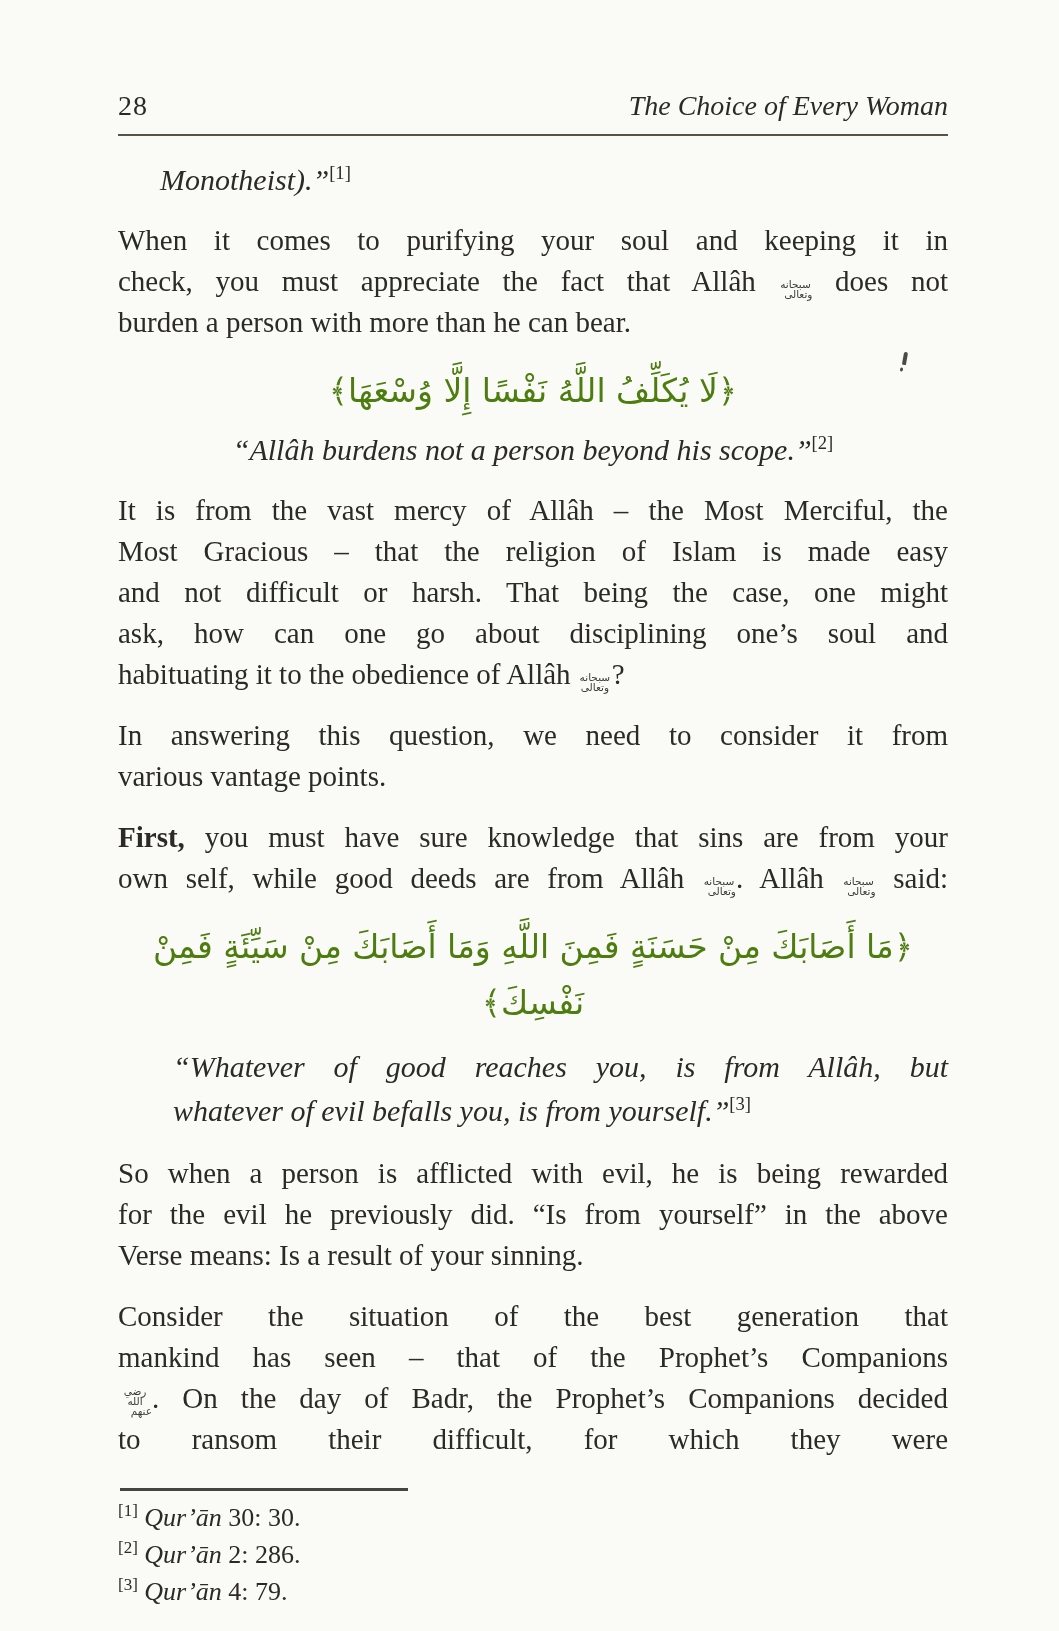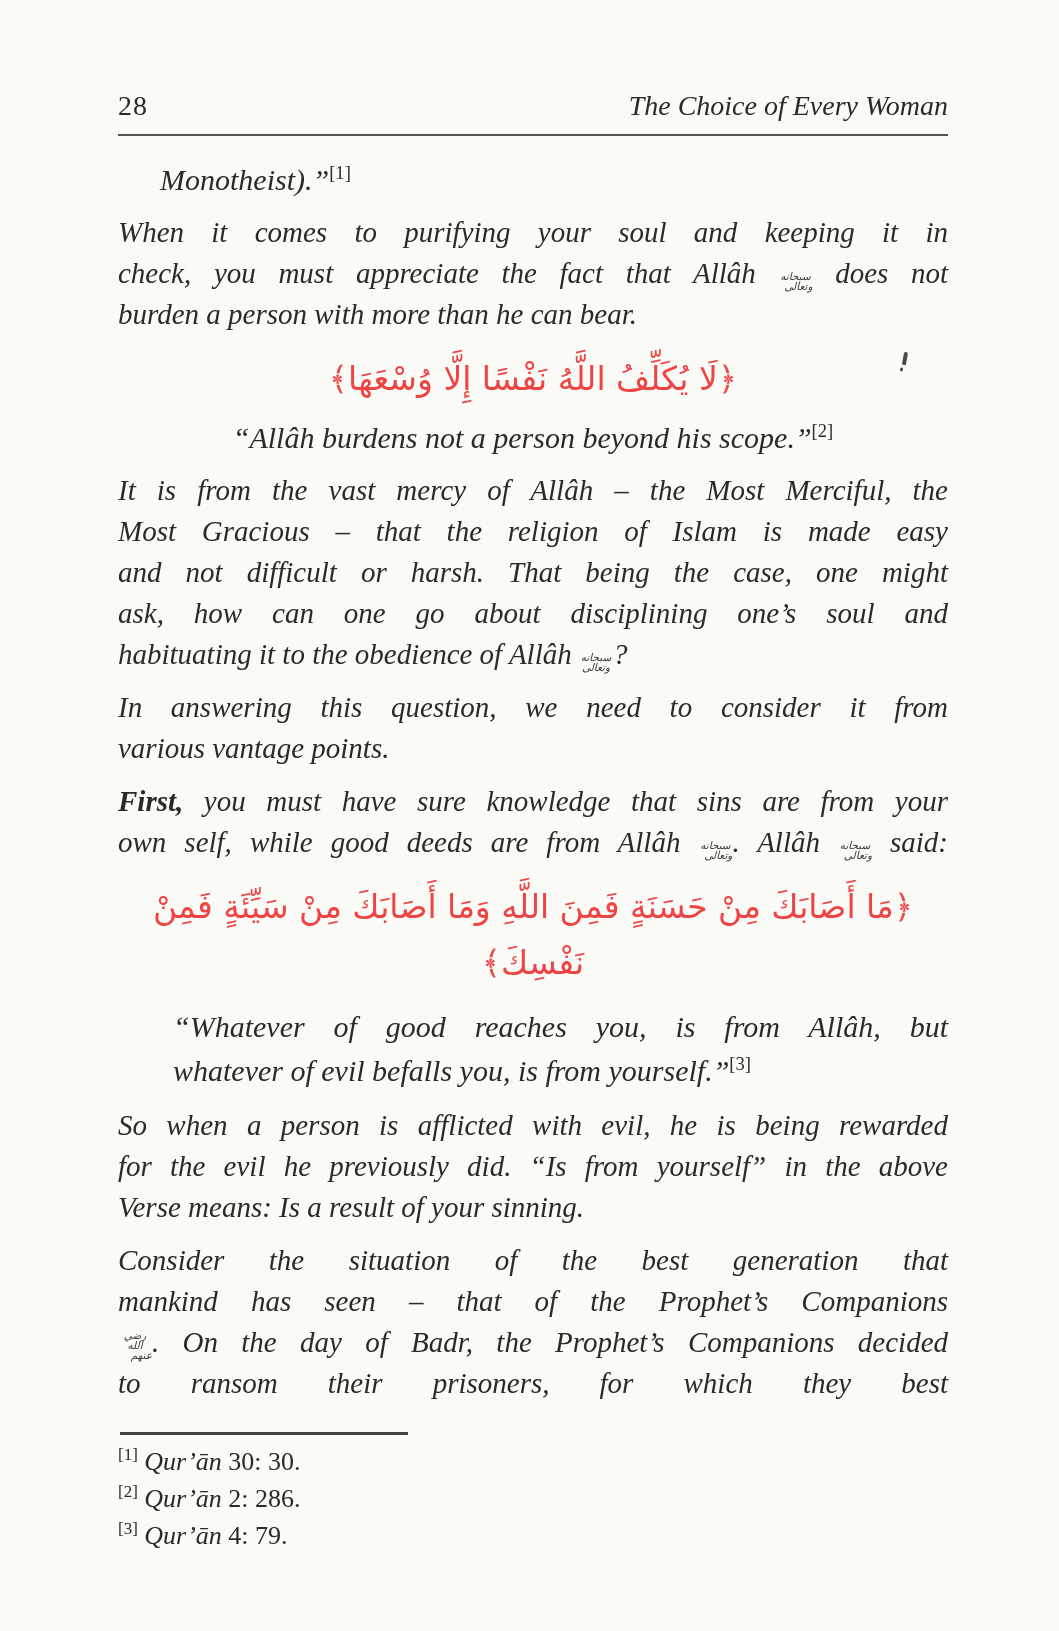--- a/index.html
+++ b/index.html
@@ -14,35 +14,35 @@
     padding:90px 111px 0 118px;
     overflow:hidden;
   }
   .hdr { display:flex; justify-content:space-between; align-items:flex-end; font-size:28px; }
   .hdr .pgnum { letter-spacing:1px; }
   .hdr .btitle { font-style:italic; }
   .hrule { border:none; border-top:2px solid #55534c; margin:12px 0 0 0; }
 
   .opening { margin-top:23px; padding-left:42px; font-style:italic; font-size:30px; line-height:41px; }
 
-  .para { margin:12px 0; font-size:29px; line-height:41px;font-style:italic; }
+  .para { margin:20px 0; font-size:29px; line-height:41px; }
   .line { display:block; }
   .j { text-align:justify; text-align-last:justify; }
   .l { text-align:left; }
 
   sup.fnref { font-size:0.62em; vertical-align:super; line-height:0; font-style:normal; }
 
   .verse {
     direction:rtl;
     text-align:center;
     font-family:"DejaVu Sans",sans-serif;
     font-size:33px;
     line-height:56px;
     margin:16px 0 10px 0;
-    color:#ef4444;
+    color:#4d7c0f;
   }
   .trans1 { text-align:center; font-style:italic; font-size:30px; line-height:41px; margin:2px 0 6px 0; }
   .trans2 { margin:14px 0 6px 55px; font-style:italic; font-size:30px; line-height:44px; }
 
   .hon {
     display:inline-block;
     width:34px;
     direction:rtl;
     font-family:"DejaVu Sans",sans-serif;
     font-size:10.5px;
@@ -124,21 +124,21 @@
   <div class="para">
     <span class="line j">So when a person is afflicted with evil, he is being rewarded</span>
     <span class="line j">for the evil he previously did. “Is from yourself” in the above</span>
     <span class="line l">Verse means: Is a result of your sinning.</span>
   </div>
 
   <div class="para">
     <span class="line j">Consider the situation of the best generation that</span>
     <span class="line j">mankind has seen – that of the Prophet’s Companions</span>
     <span class="line j"><span class="hon">رضي الله عنهم</span><span>. On the day of Badr, the Prophet’s Companions decided</span></span>
-    <span class="line j">to ransom their prisoners, for which they best</span>
+    <span class="line j">to ransom their difficult, for which they were</span>
   </div>
 
   <hr class="fnsep">
   <div class="footnotes">
     <div class="fn-row"><sup class="fnm">[1]</sup> <span class="fsrc">Qur’ān</span> <span>30: 30.</span></div>
     <div class="fn-row"><sup class="fnm">[2]</sup> <span class="fsrc">Qur’ān</span> <span>2: 286.</span></div>
     <div class="fn-row"><sup class="fnm">[3]</sup> <span class="fsrc">Qur’ān</span> <span>4: 79.</span></div>
   </div>
 
   <div class="artifact"></div>

